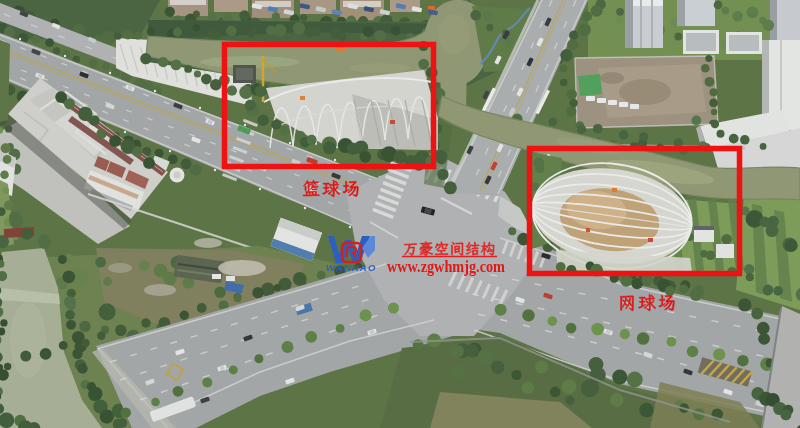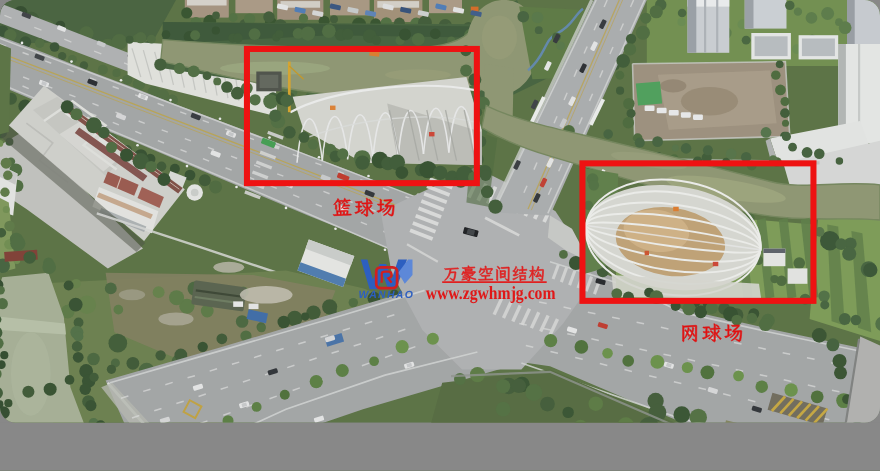--- a/index.html
+++ b/index.html
@@ -1,14 +1,14 @@
 <!DOCTYPE html>
 <html><head><meta charset="utf-8"><style>
 html,body{margin:0;padding:0;background:#888;}
-#stage{width:800px;height:384px;overflow:hidden;position:relative;font-family:"Liberation Sans",sans-serif;border-radius:14px;}
+#stage{width:800px;height:428px;overflow:hidden;position:relative;font-family:"Liberation Sans",sans-serif;}
 </style></head><body>
 <div id="stage"><svg xmlns="http://www.w3.org/2000/svg" width="800" height="428" viewBox="0 0 800 428">
 
 <rect width="800" height="428" fill="#57703f"></rect>
 
 <g>
 <polygon points="0,0 160,0 140,36 0,40" fill="#44603a"></polygon>
 <circle cx="2.2" cy="9.8" r="4.6" fill="#3a5632"></circle>
         <circle cx="18.8" cy="11.7" r="6.3" fill="#2e4829"></circle>
         <circle cx="28.3" cy="18.0" r="7.3" fill="#3a5632"></circle>

